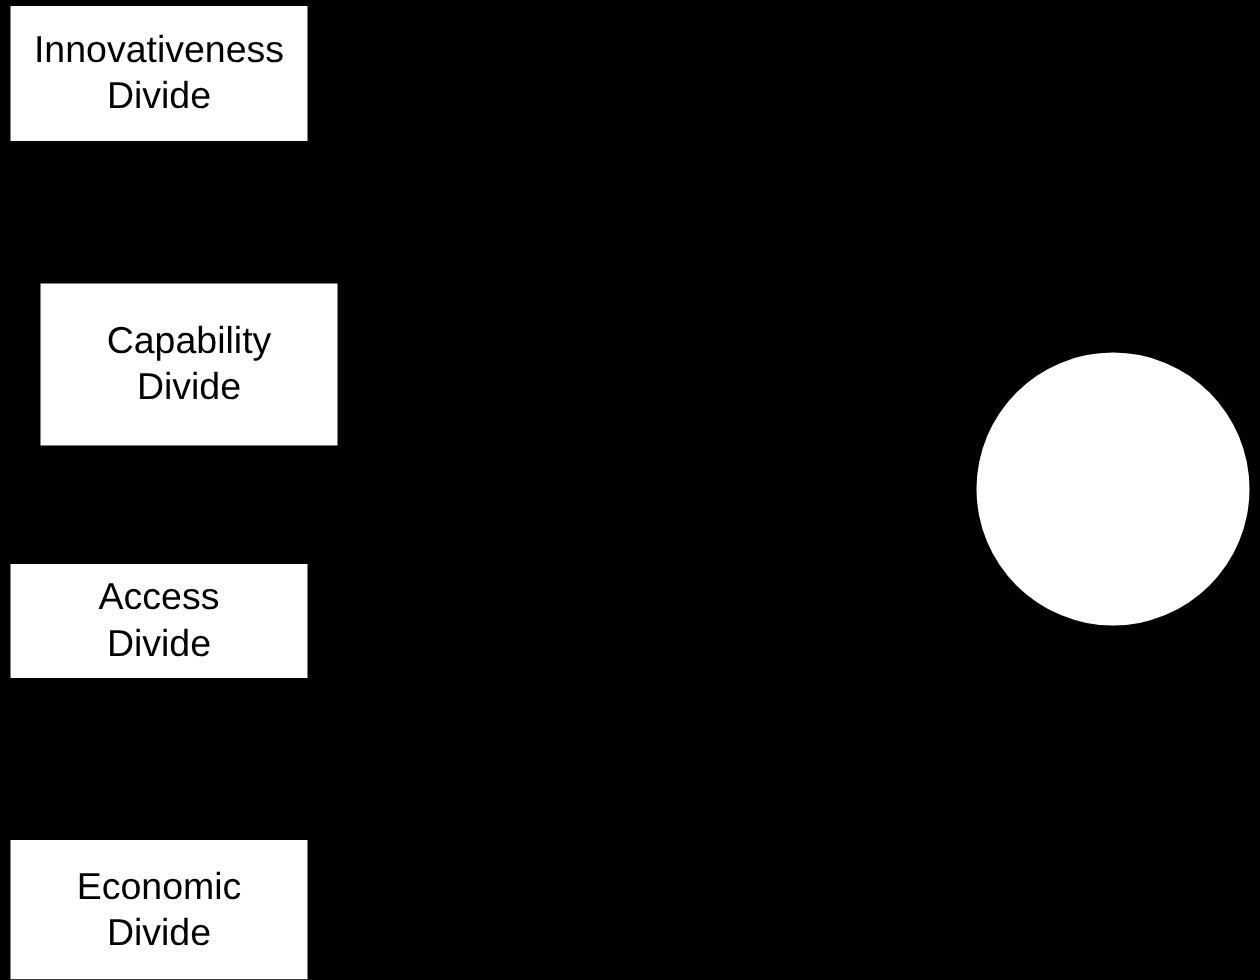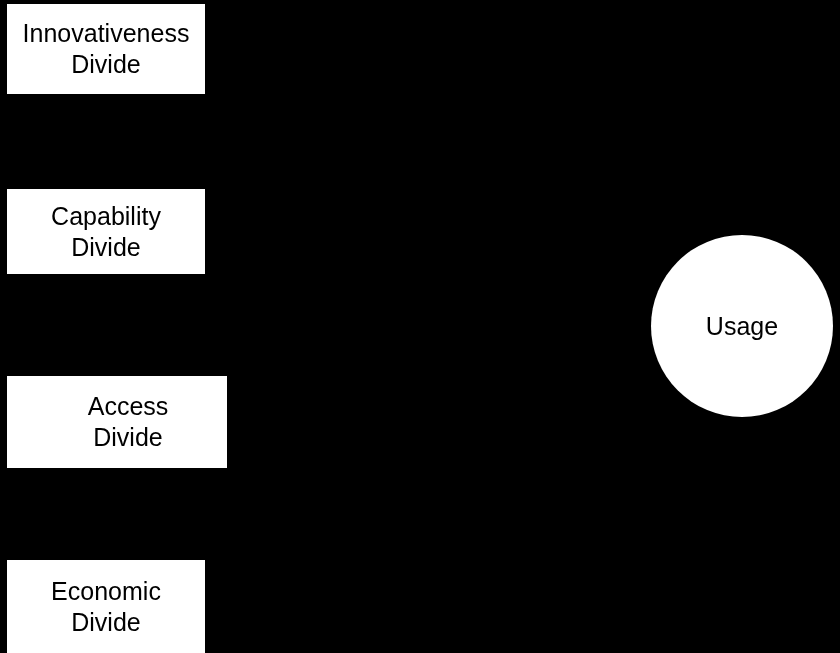--- a/index.html
+++ b/index.html
@@ -33,22 +33,22 @@
     text-align: center;
     font-size: 25px;
     line-height: 31px;
     font-weight: 400;
   }
   .node-rect {
     left: 7px;
     width: 198px;
   }
   .node-innovativeness { top: 4px;   height: 90px; }
-  .node-capability     { top: 189px; height: 85px; }
-  .node-access         { top: 376px; height: 92px; padding-left: 22px; }
+  .node-capability     { top: 189px; height: 108px; margin-left: 20px; }
+  .node-access         { top: 376px; height: 76px; }
   .node-economic       { top: 560px; height: 94px; }
   .node-circle {
     left: 651px;
     top: 235px;
     width: 182px;
     height: 182px;
     border-radius: 50%;
   }
 </style>
 </head>
@@ -82,16 +82,15 @@
     <span>Access</span>
     <span>Divide</span>
   </div>
 
   <div class="node node-rect node-economic">
     <span>Economic</span>
     <span>Divide</span>
   </div>
 
   <div class="node node-circle">
-    <span>Usage</span>
   </div>
 
 </div>
 
 </body></html>

